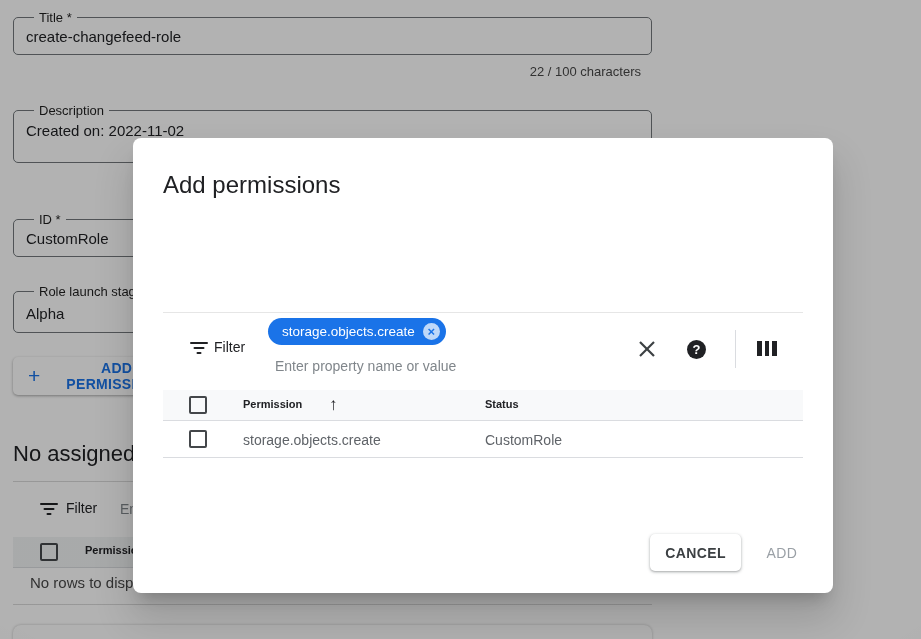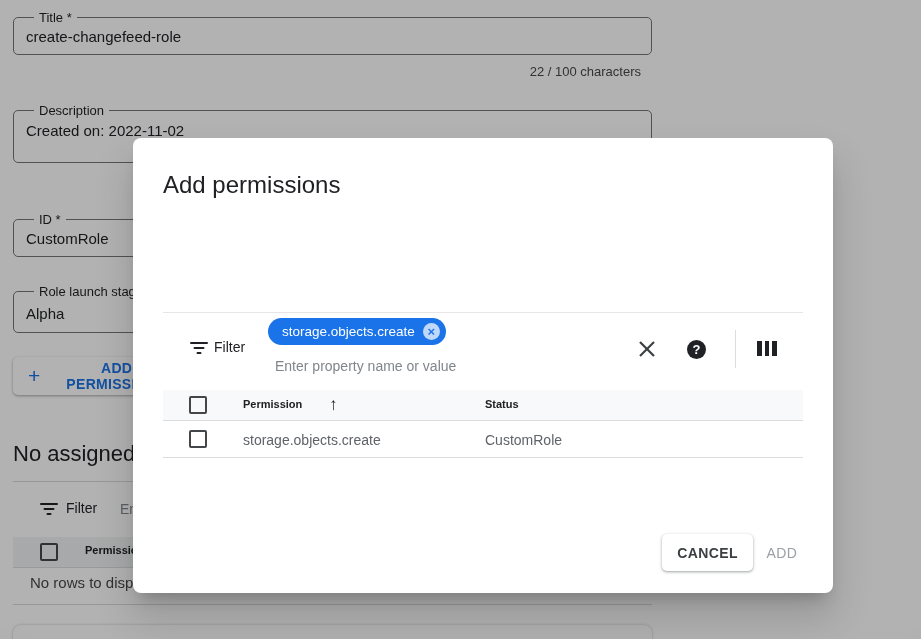--- a/index.html
+++ b/index.html
@@ -86,21 +86,21 @@
     background:#fff; border-bottom:1px solid #dadce0; }
   .cell-perm { position:absolute; left:80px; } 
   .cell-status { position:absolute; left:282px;margin-left:40px; }
   .sort-arrow { position:absolute; left:166px; top:5px; font-size:17px; font-weight:600; color:#202124; cursor:pointer; }
   .row-text { font-size:14px; color:#5f6368; }
 
   .btn-cancel { position:absolute; left:517px; top:396px; width:91px; height:37px;
     background:#fff; border:none; border-radius:5px; cursor:pointer;
     box-shadow:0 1px 2px rgba(60,64,67,.3), 0 1px 3px 1px rgba(60,64,67,.15);
     font-size:14px; font-weight:600; letter-spacing:.4px; color:#3c4043;
-    font-family:"Liberation Sans","DejaVu Sans",sans-serif;margin-left:12px; }
+    font-family:"Liberation Sans","DejaVu Sans",sans-serif; }
   .btn-add { position:absolute; left:618px; top:396px; width:62px; height:37px;
     background:transparent; border:none; cursor:default;
     font-size:14px; font-weight:400; letter-spacing:.4px; color:#9aa0a6;
     font-family:"Liberation Sans","DejaVu Sans",sans-serif; }
 </style>
 </head>
 <body>
 
 <div class="page">
 

